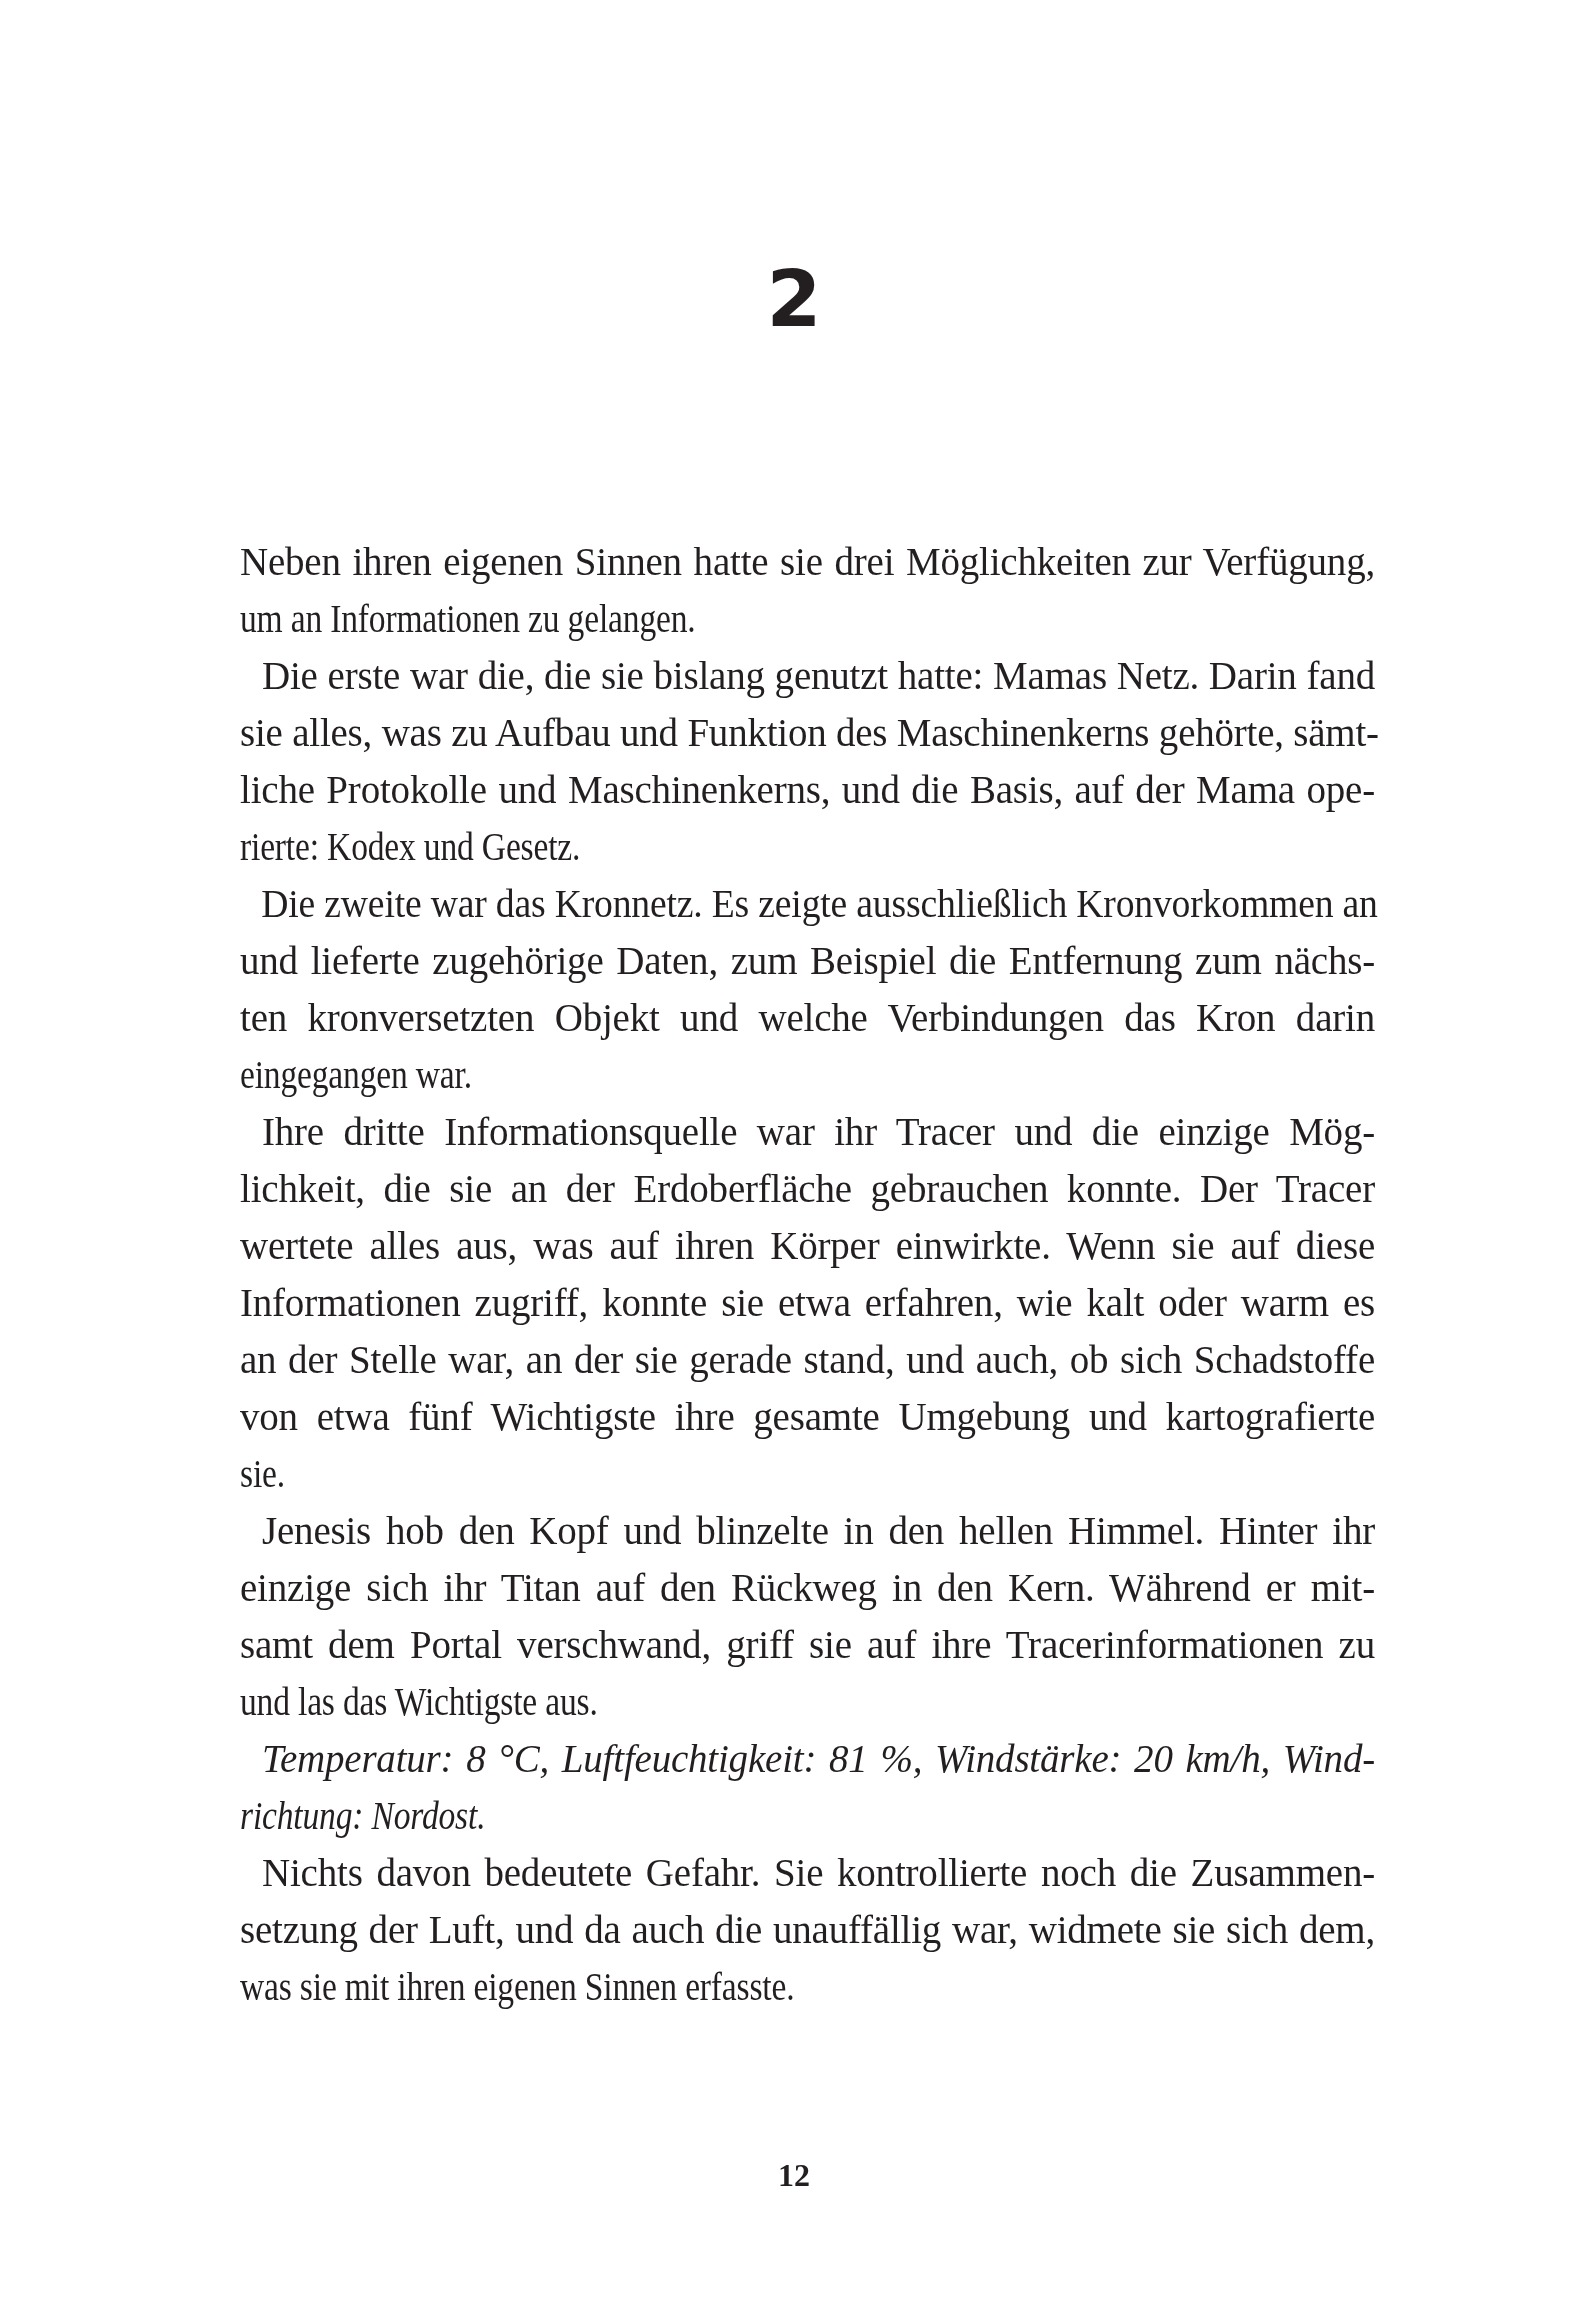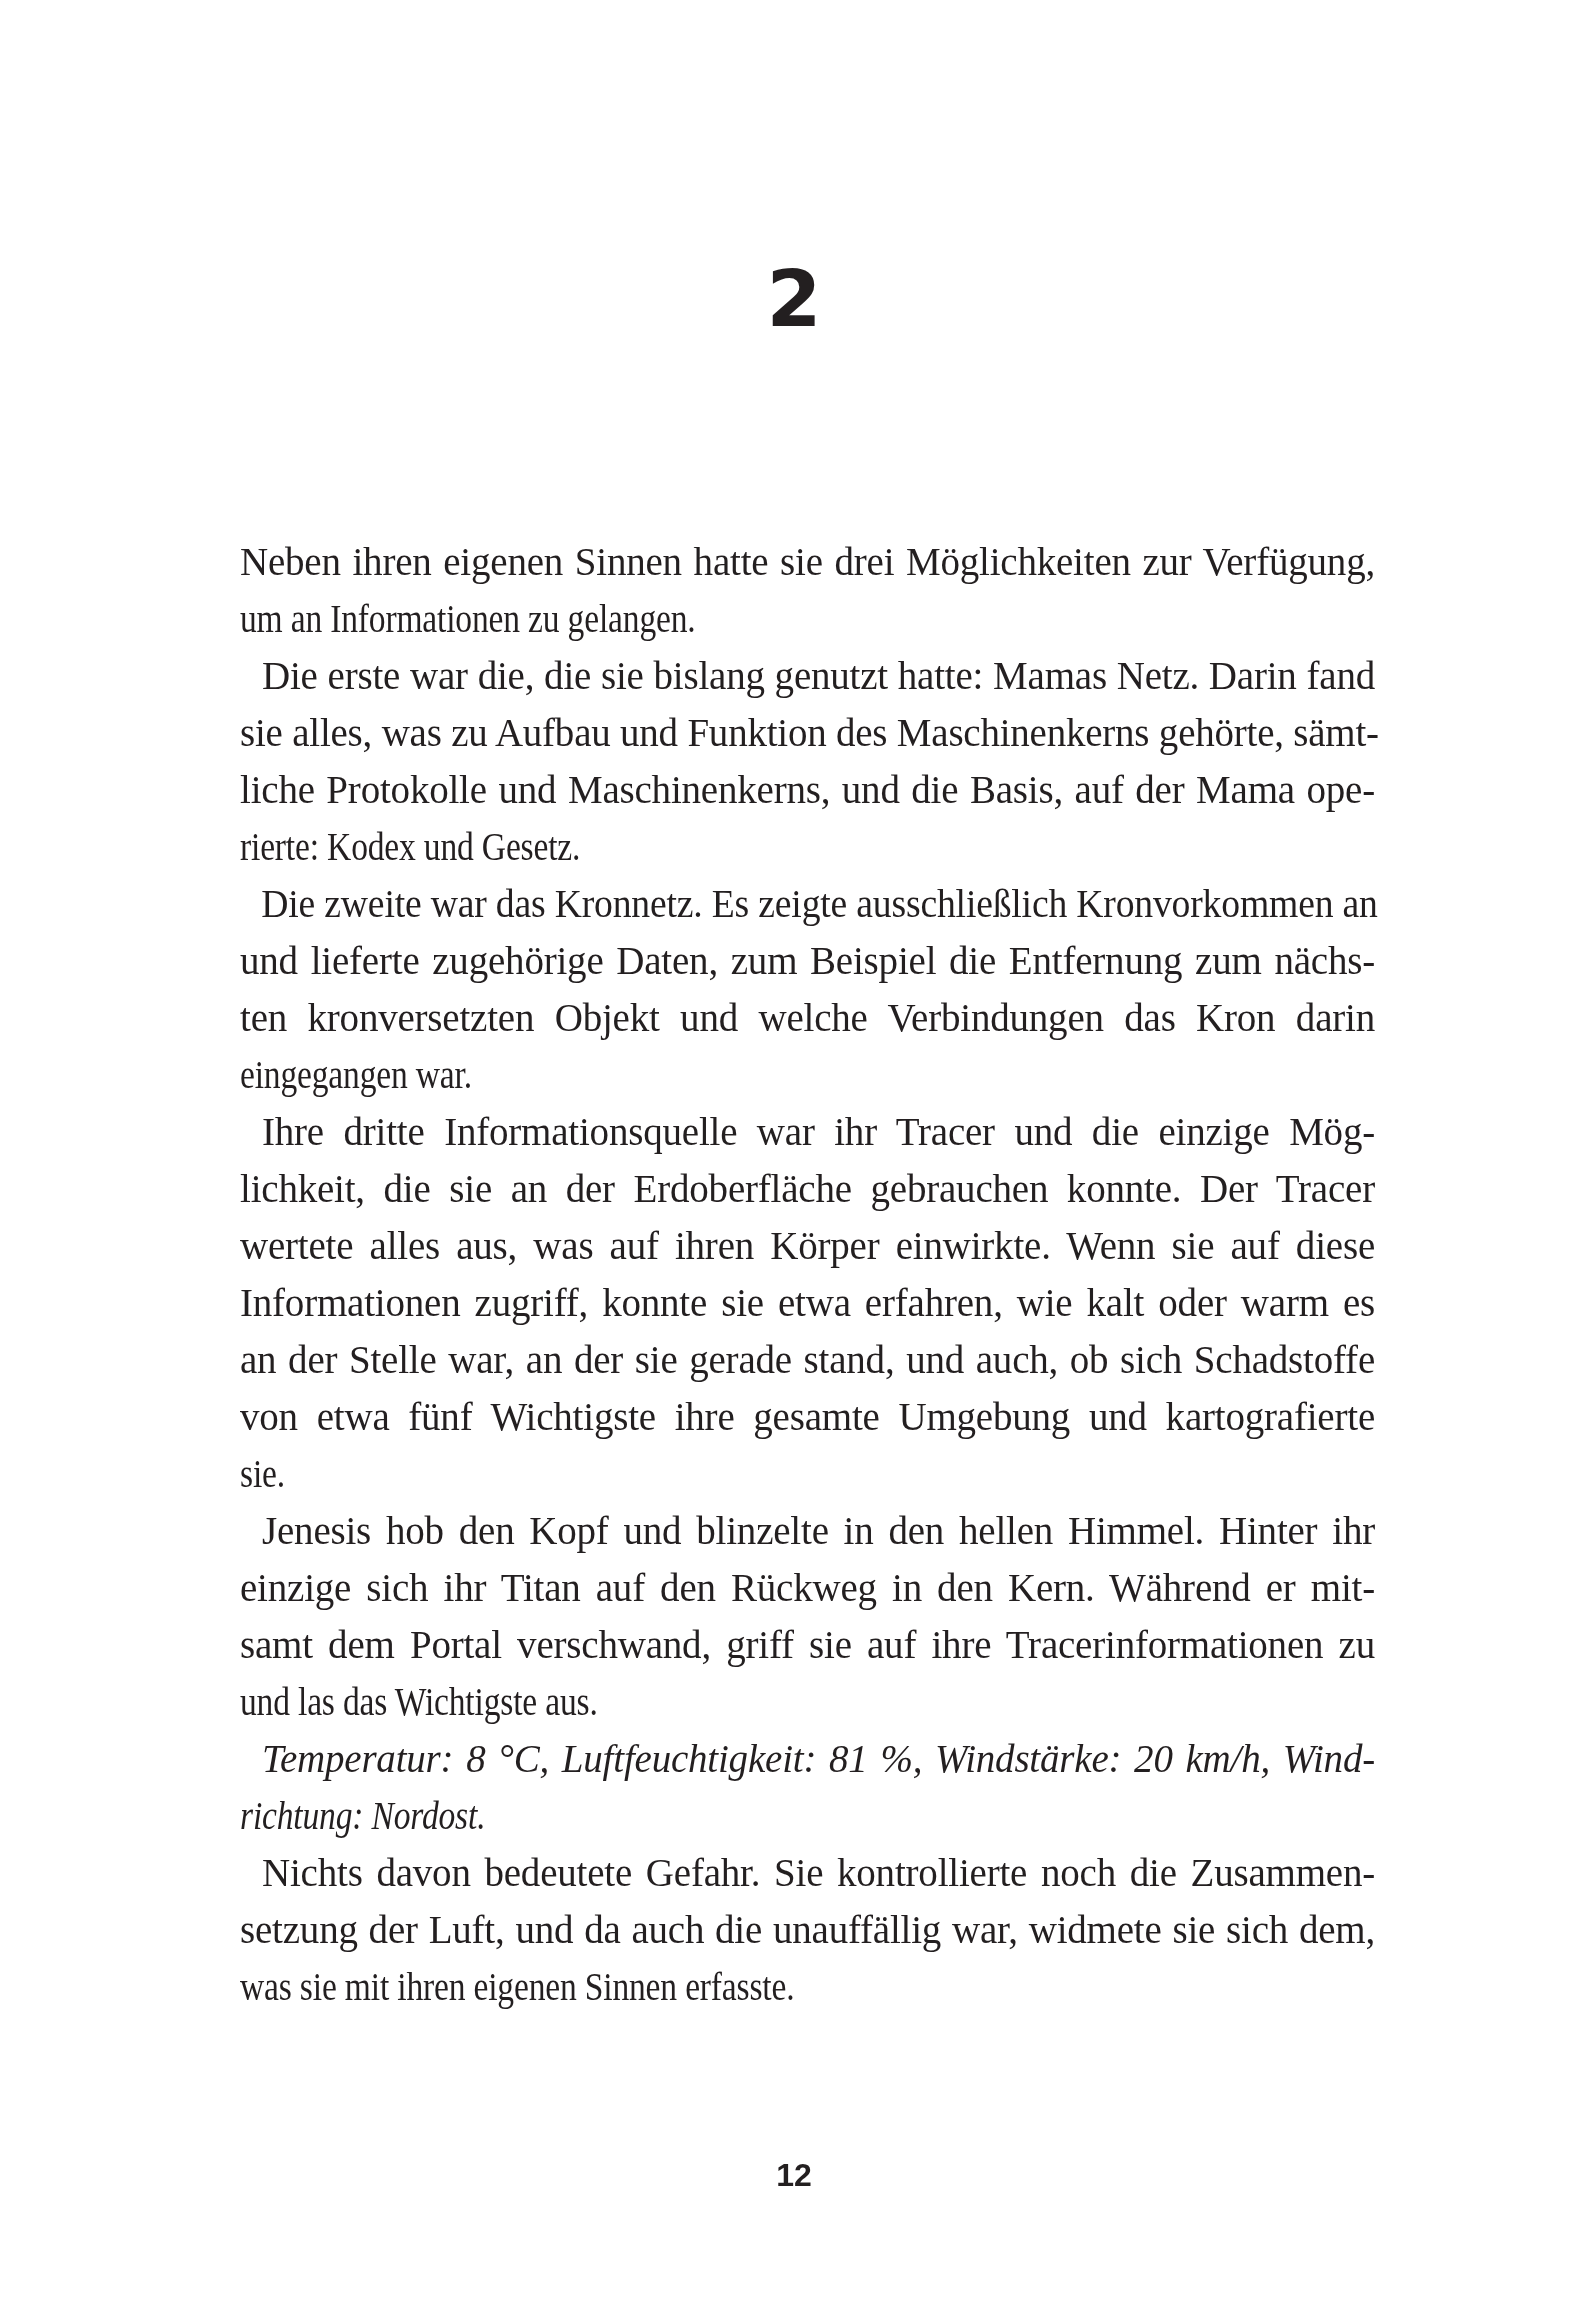--- a/index.html
+++ b/index.html
@@ -53,21 +53,21 @@
   }
   .line.italic {
     font-style: italic;
   }
   .page-number {
     position: absolute;
     left: 0;
     width: 1588px;
     top: 2159px;
     text-align: center;
-    font-family: Liberation Sans, sans-serif;
+    font-family: Liberation Serif, serif;
     font-size: 32px;
     font-weight: 700;
     line-height: 1;
   }
 </style>
 </head>
 <body>
 
 <div class="chapter-number">2</div>
 

